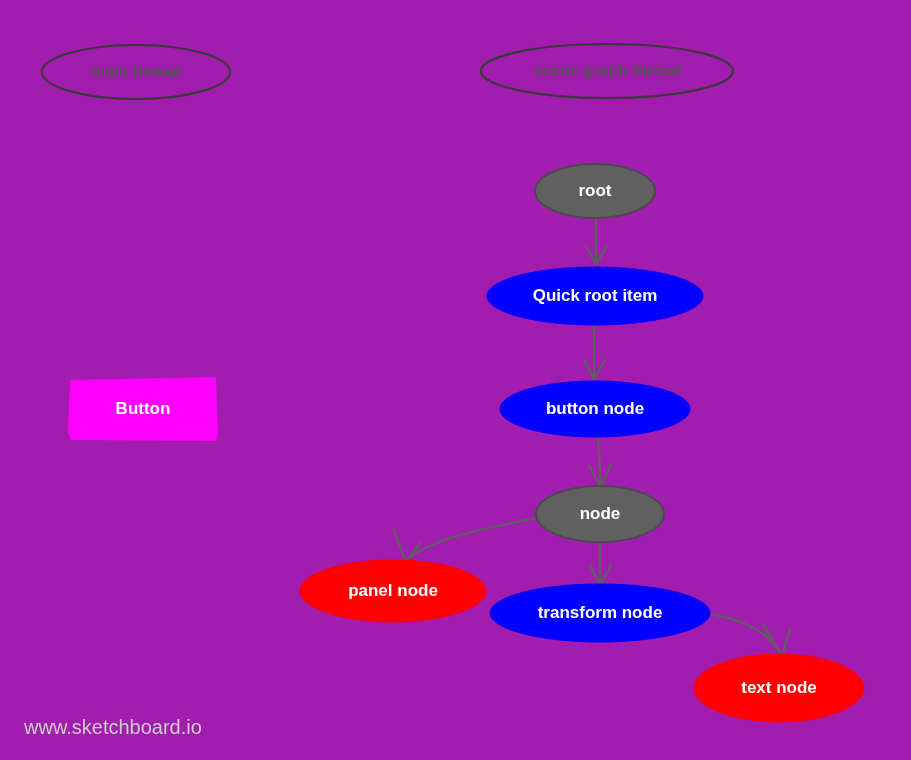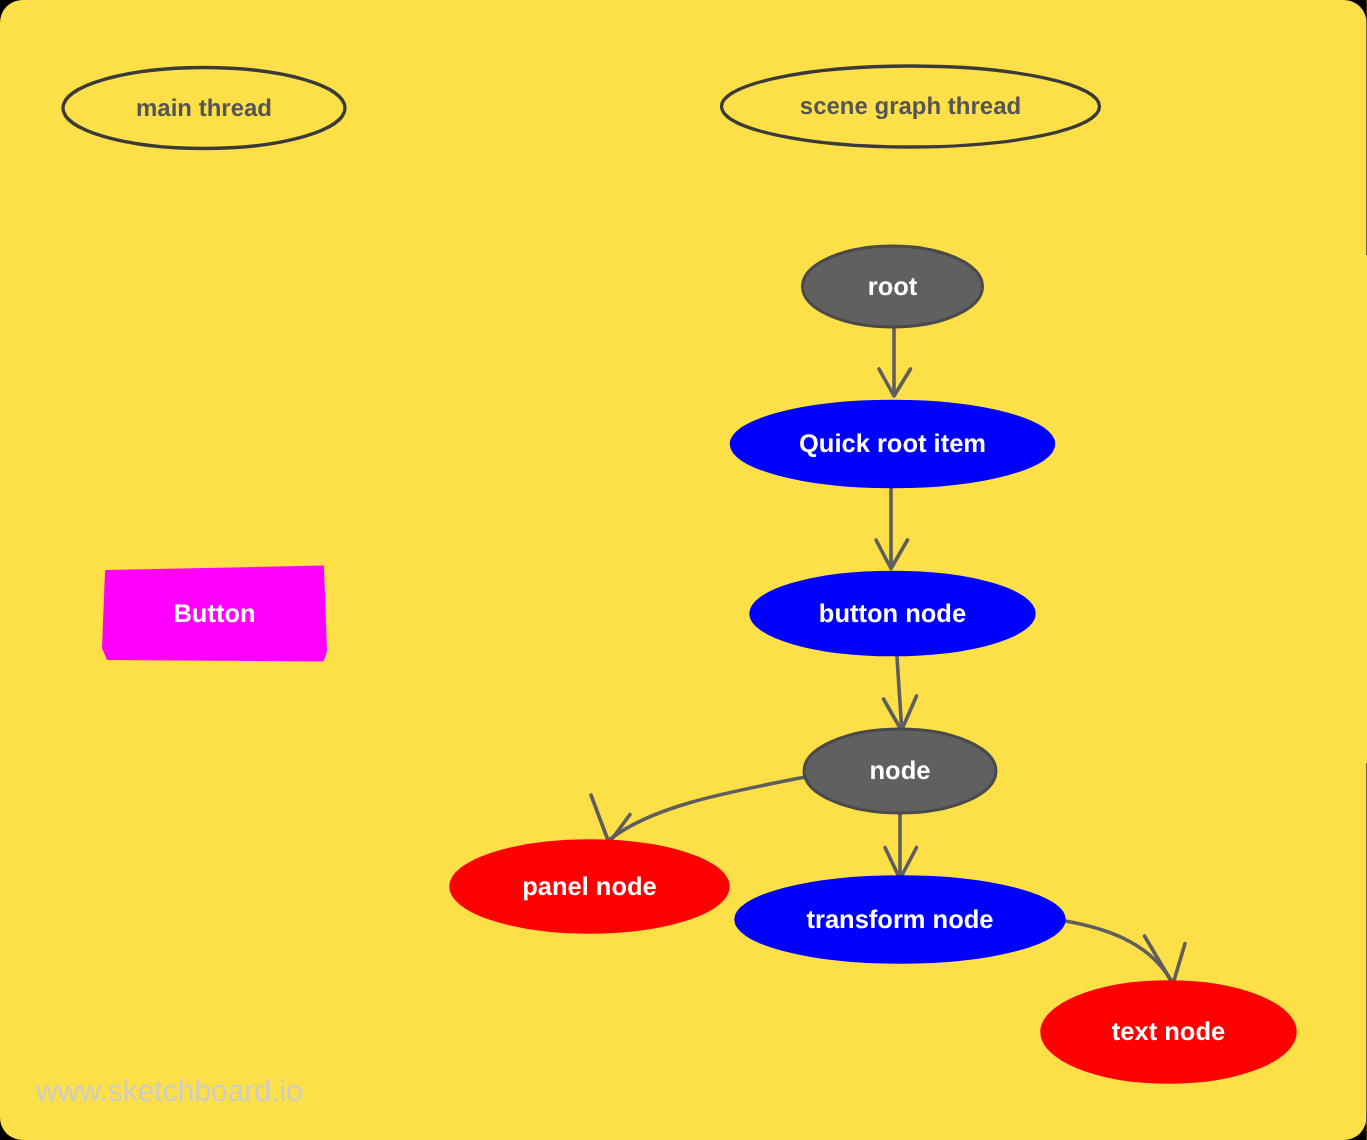--- a/index.html
+++ b/index.html
@@ -11,22 +11,21 @@
   body {
     width: 911px;
     height: 760px;
     overflow: hidden;
     font-family: "Liberation Sans", sans-serif;
   }
   #canvas {
     position: relative;
     width: 911px;
     height: 760px;
-    background: #fde047;
-    border-radius: 15px;
+    background: #a21caf;
   }
   svg#diagram {
     position: absolute;
     left: 0;
     top: 0;
     width: 911px;
     height: 760px;
     display: block;
   }
   .node-label {

